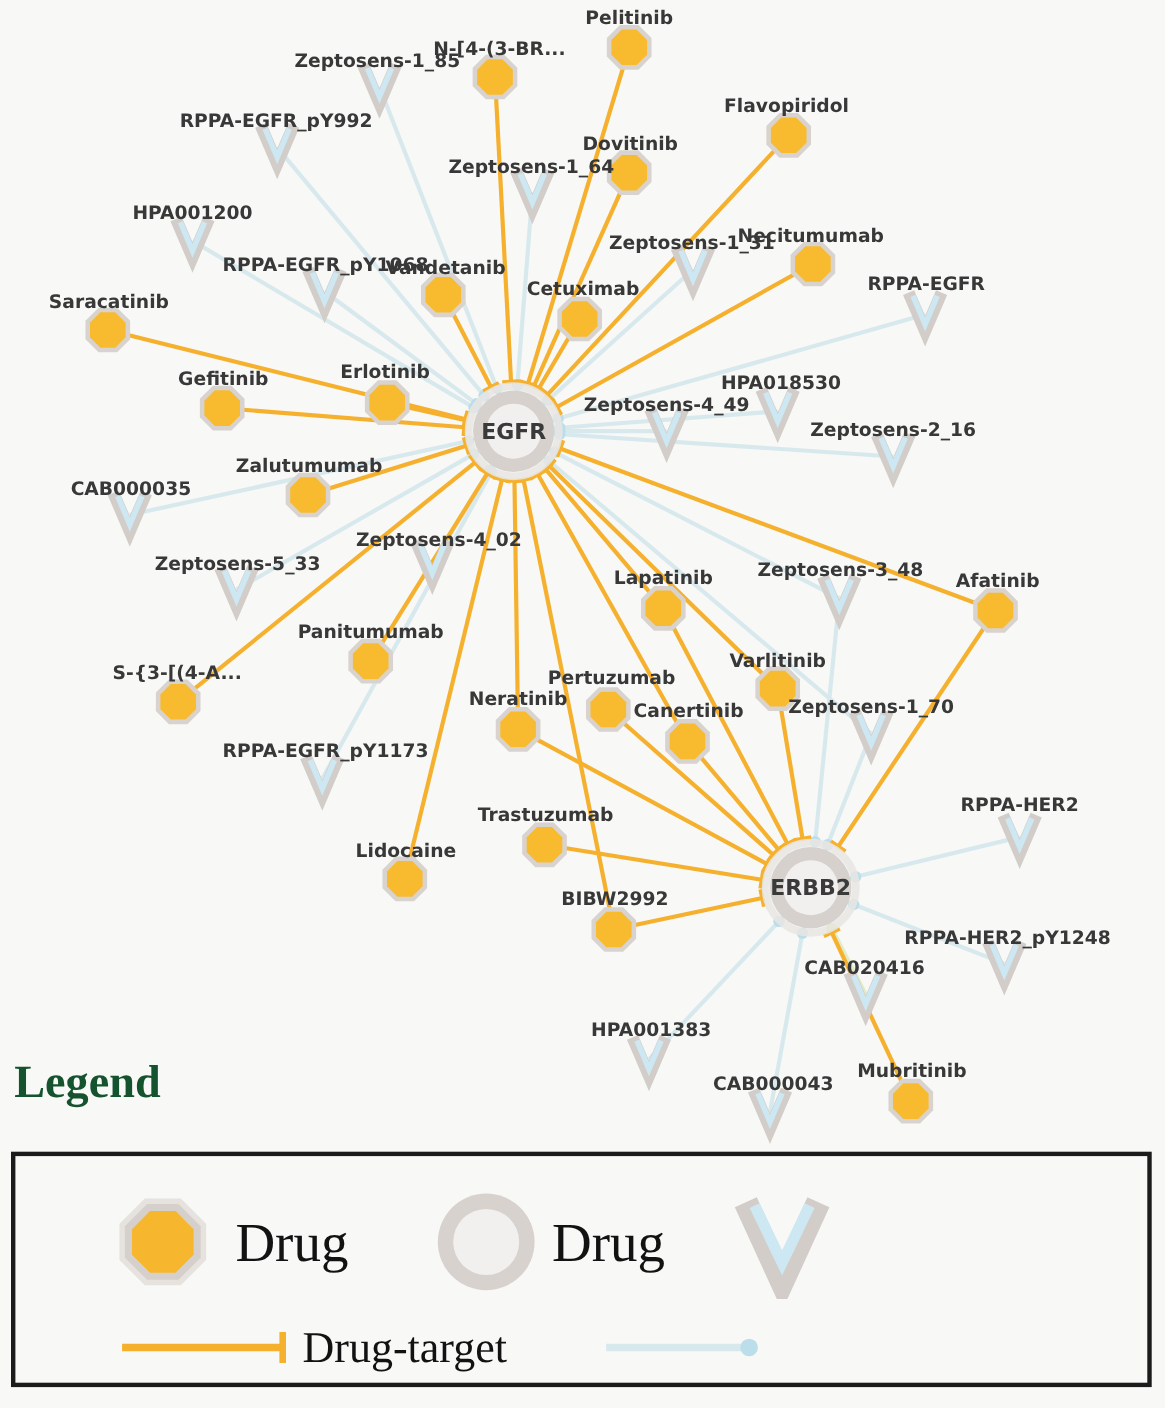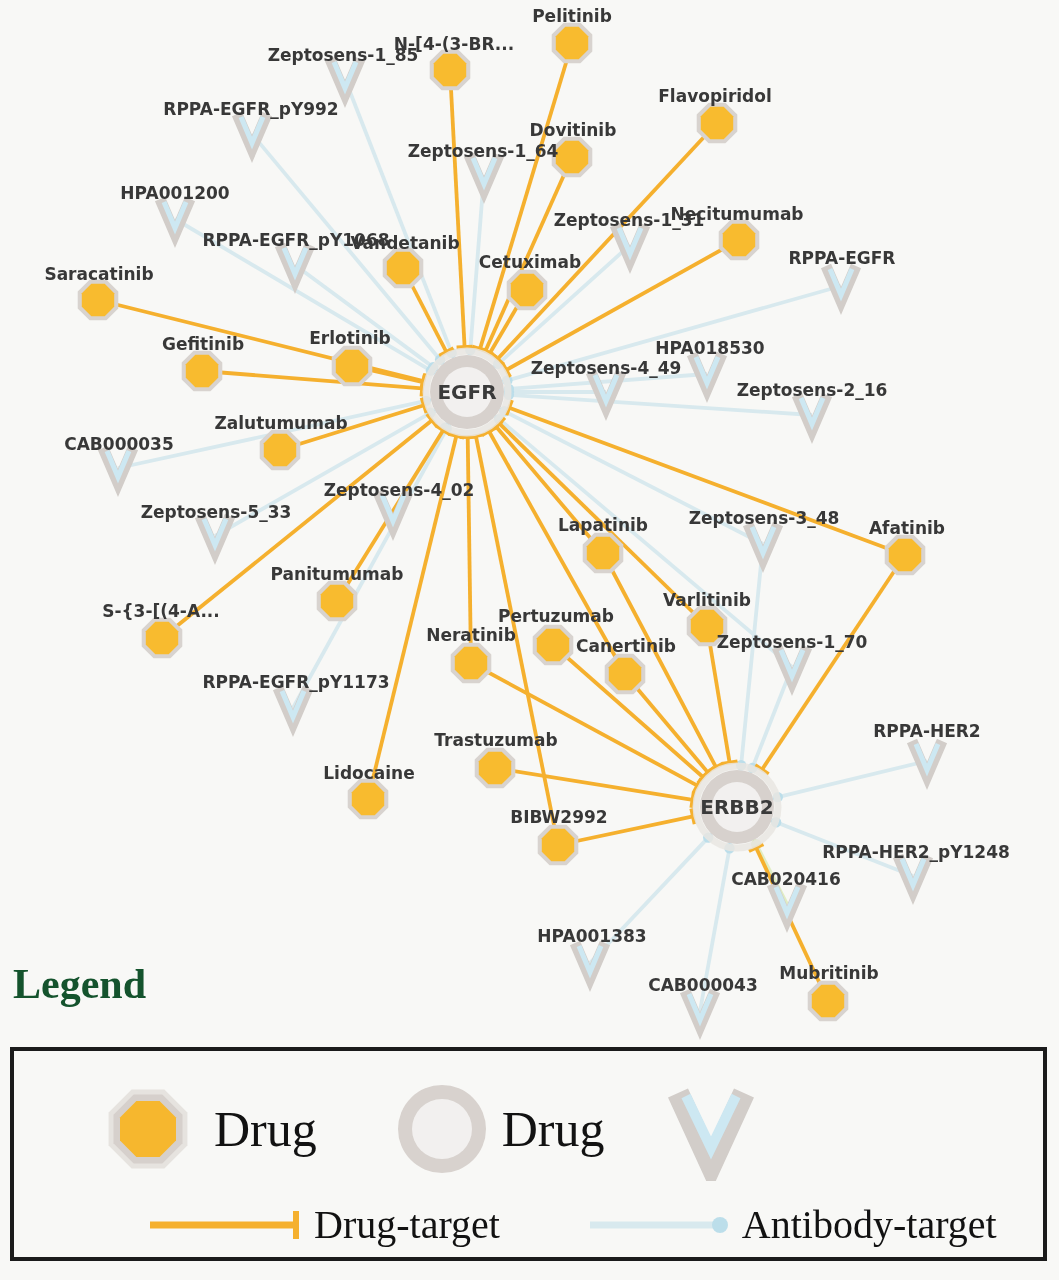--- a/index.html
+++ b/index.html
@@ -8,21 +8,21 @@
         font-family:"Liberation Sans",sans-serif;}
   #graph{position:absolute;left:0;top:0;}
   .node-label{font:700 17px "DejaVu Sans",sans-serif;fill:#383838;}
   .gene-label{font:700 20px "DejaVu Sans",sans-serif;fill:#3a3a3a;}
   #legend-title{position:absolute;left:13px;top:960px;
      font:700 42px "Liberation Serif",serif;color:#14532d;}
   #legend-box{position:absolute;left:10px;top:1047px;width:1029px;height:206px;
      border:4px solid #1b1b1b;background:#f8f8f6;}
   .lrow{display:flex;align-items:center;}
   .row1{margin-top:26px;}
-  .row2{margin-top:20px;padding-left:39px;}
+  .row2{margin-top:20px;}
   .legend-word{font:400 50px "Liberation Serif",serif;color:#121212;white-space:nowrap;}
   .legend-edge-word{font:400 40px "Liberation Serif",serif;color:#121212;white-space:nowrap;}
   .mL84{margin-left:84px}.mL77{margin-left:77px}.mL60{margin-left:60px}
   .mL16{margin-left:16px}.mL12{margin-left:12px}.mL7{margin-left:7px}
   .mL93{margin-left:93px}.mL8{margin-left:8px}.mL86{margin-left:86px}.mL6{margin-left:6px}
 </style>
 </head>
 <body>
 
 <div id="page">
@@ -503,17 +503,16 @@
       <svg class="mL93" width="160" height="36">
         <line x1="4" y1="18" x2="150" y2="18" stroke="#F5B02E" stroke-width="7"></line>
         <line x1="150" y1="4" x2="150" y2="32" stroke="#F5B02E" stroke-width="6"></line>
       </svg>
       <span class="legend-edge-word mL8">Drug-target</span>
 
       <svg class="mL86" width="150" height="36">
         <line x1="4" y1="18" x2="130" y2="18" stroke="#D8E9EE" stroke-width="7"></line>
         <circle cx="134" cy="18" r="8" fill="#BCDEEA"></circle>
       </svg>
-      <span class="legend-edge-word mL6">Antibody-target</span>
     </div>
   </div>
 
 </div>
 
 </body></html>

